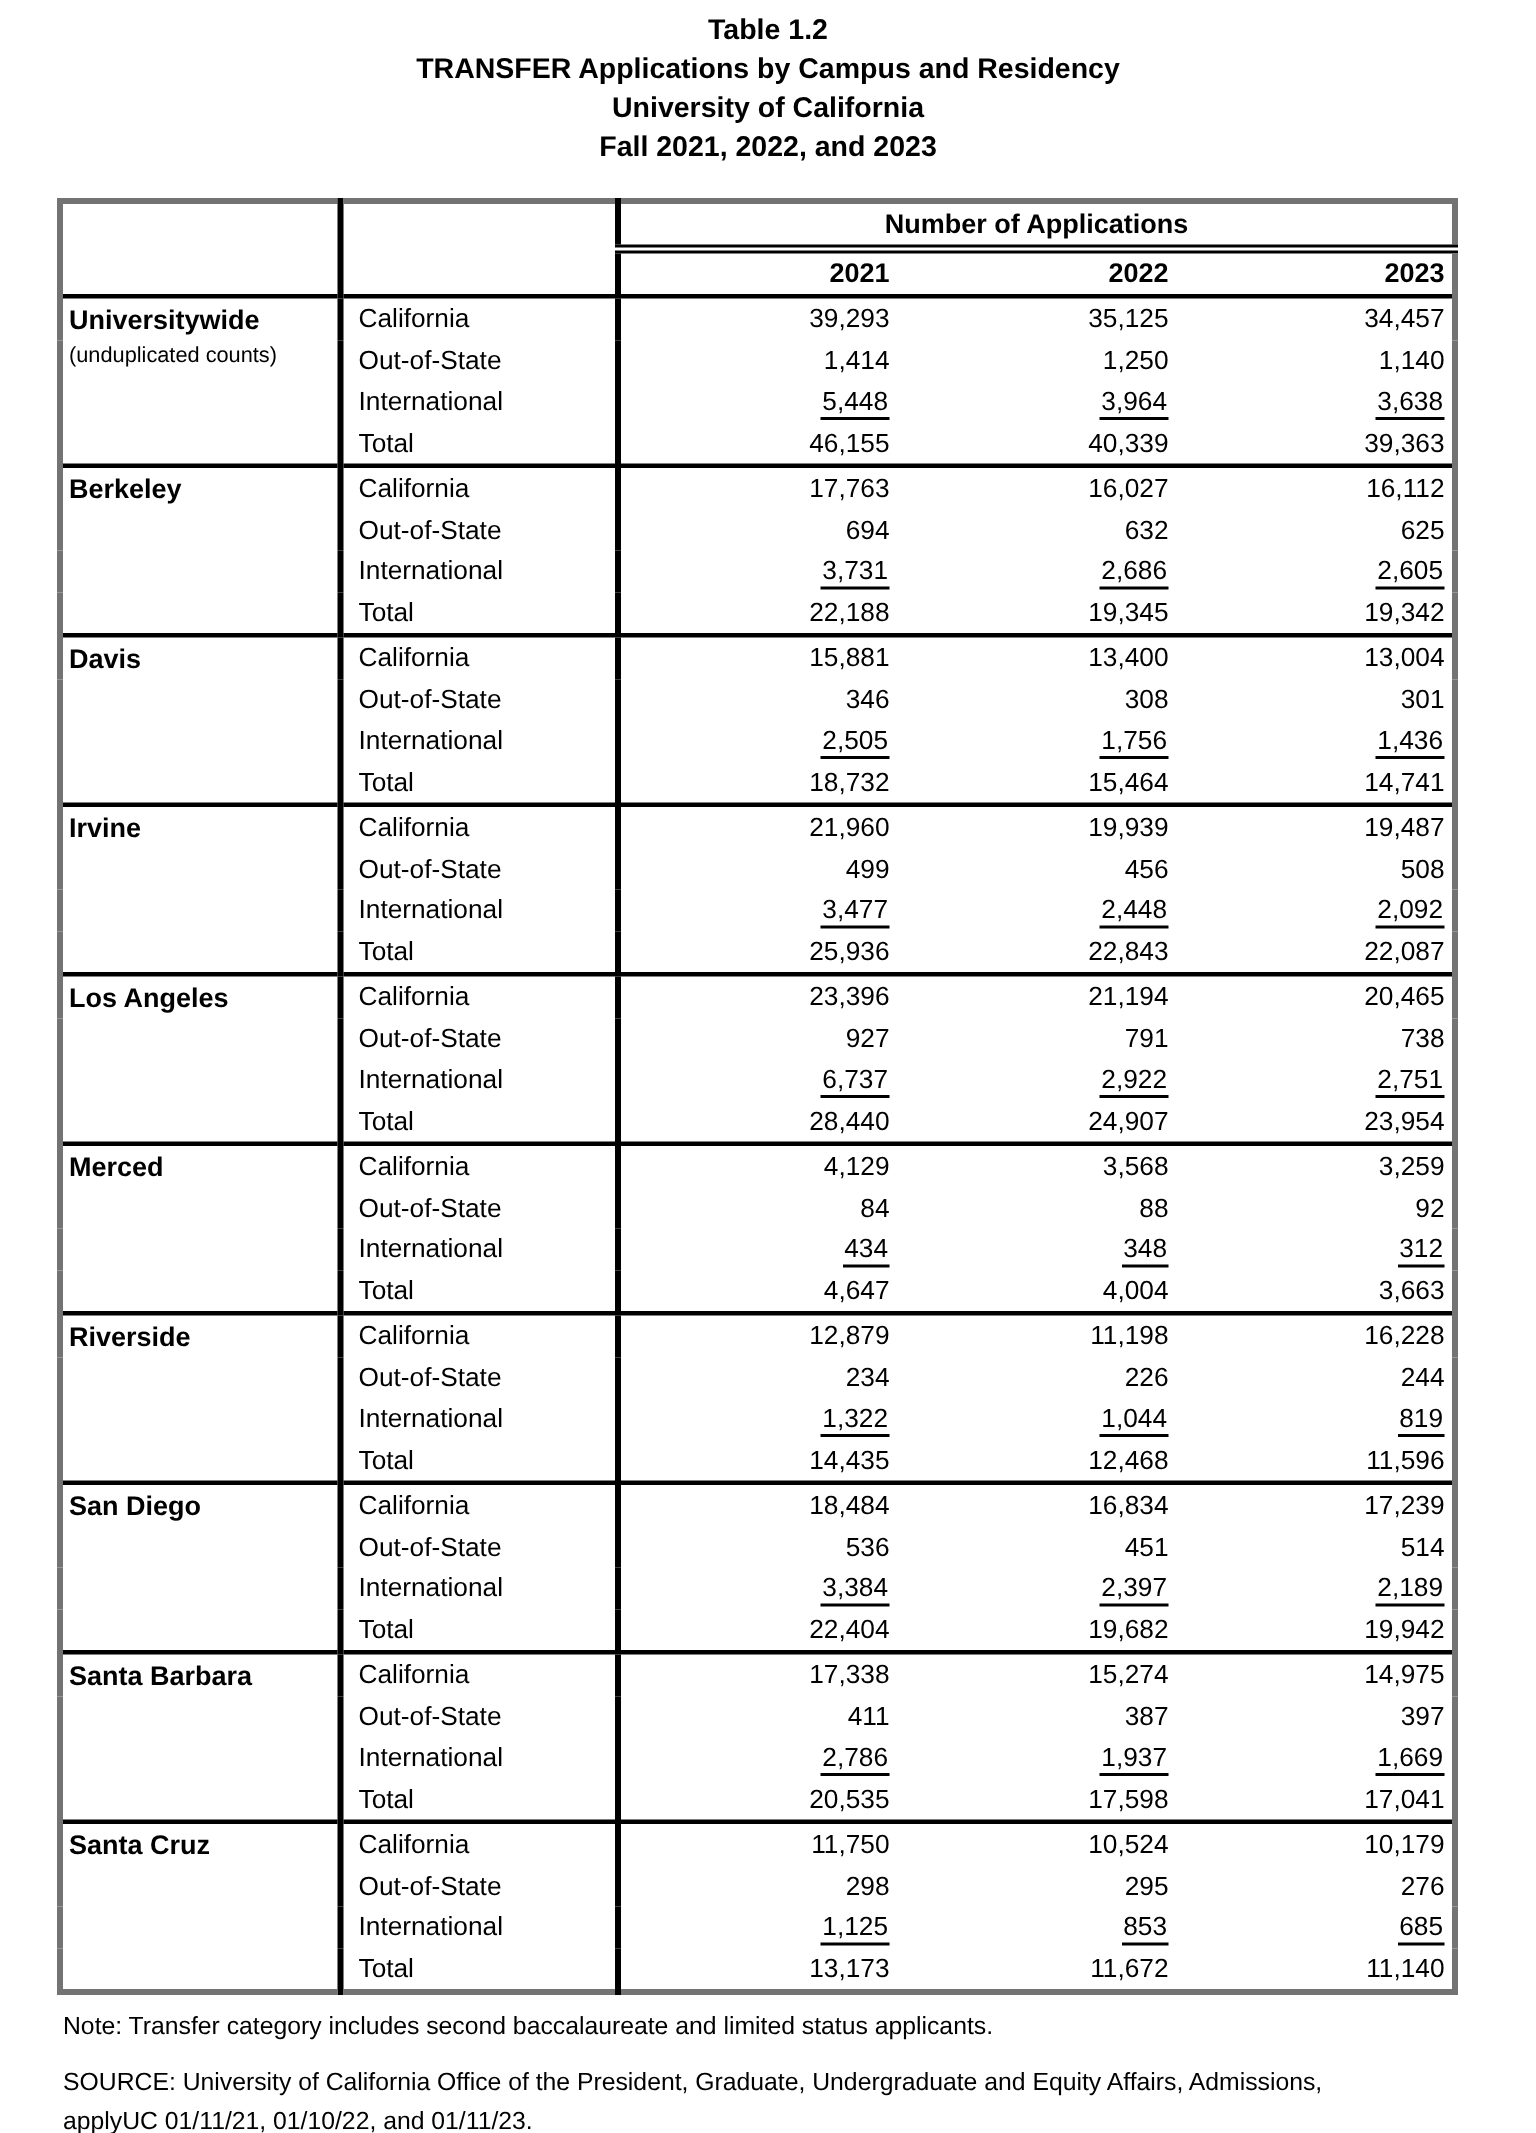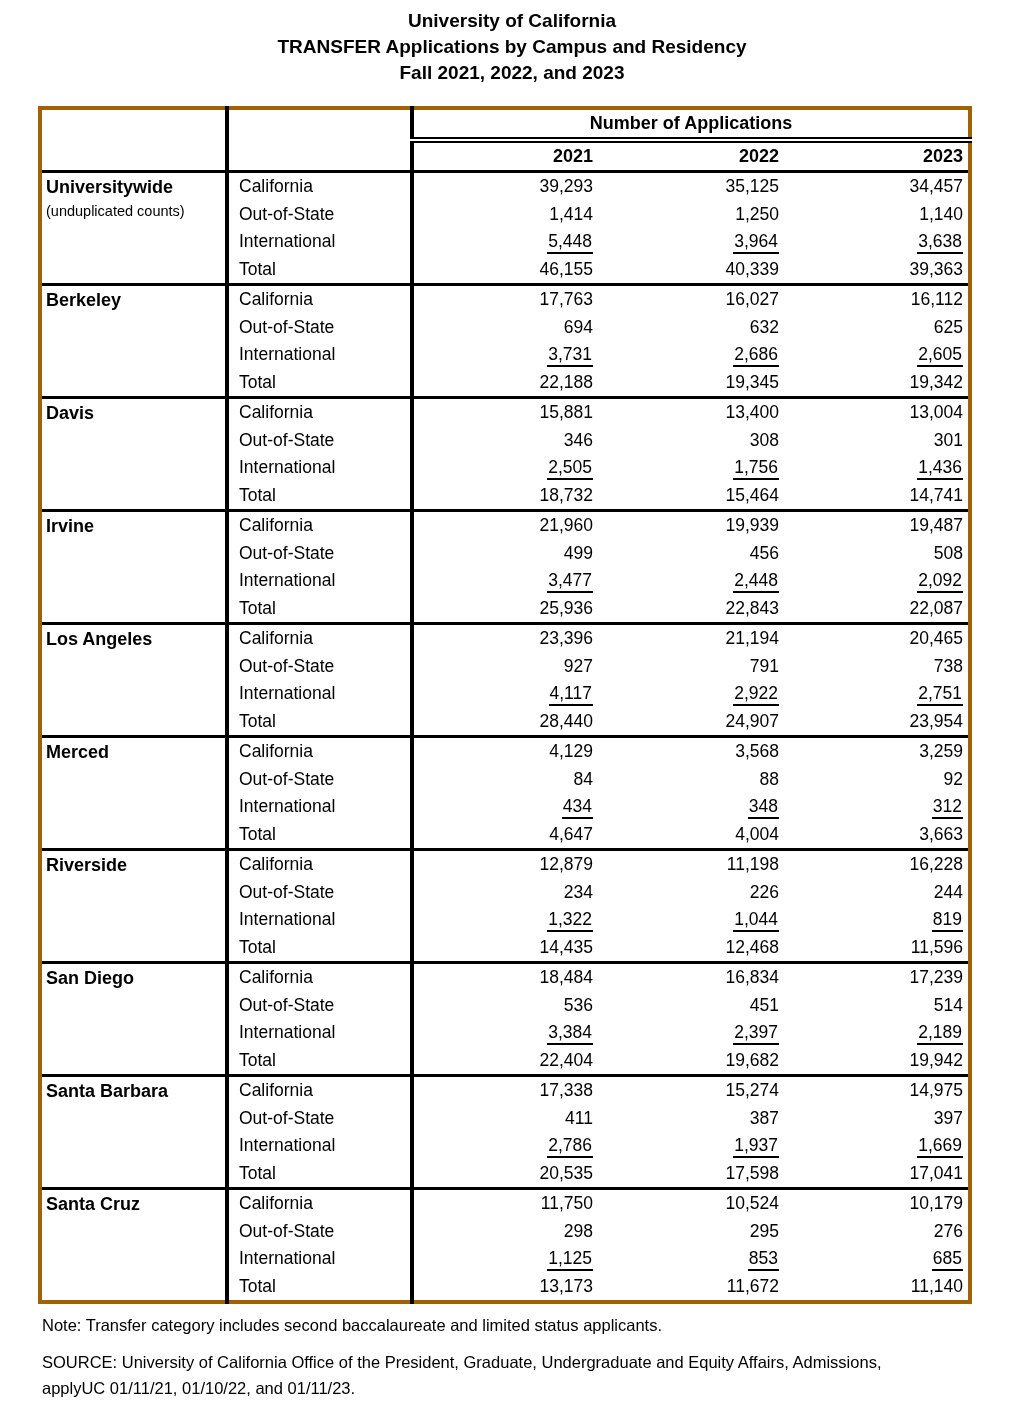--- a/index.html
+++ b/index.html
@@ -17,21 +17,21 @@
     font-size: 19px;
     line-height: 26px;
   }
 
   
   .table-wrap { margin: 20px 0 0 38px; }
   table.apps {
     border-collapse: collapse;
     table-layout: fixed;
     width: 930px;
-    border: 4px solid #a16207;
+    border: 4px solid #737373;
     font-size: 17.5px;
     padding-left: 16px;
   }
   col.c-campus { width: 187px; }
   col.c-res    { width: 185px; }
   col.c-year   { width: 186px; }
 
   th, td { margin: 0; padding: 0; }
 
   
@@ -70,22 +70,23 @@
   tr.section-start td { border-top: 3px solid #000; }
 
   
   .note-line { margin: 12px 0 12px 42px; font-size: 16.5px; width: 940px; }
   .source-block { margin: 14px 0 0 42px; font-size: 16.5px; line-height: 26px; width: 940px; }
 </style>
 </head>
 <body>
 
 <div class="title-block">
+  <div>Table 1.2</div>
+  <div>TRANSFER Applications by Campus and Residency</div>
   <div>University of California</div>
-  <div>TRANSFER Applications by Campus and Residency</div>
   <div>Fall 2021, 2022, and 2023</div>
 </div>
 
 <div class="table-wrap">
   <table class="apps">
     <colgroup>
       <col class="c-campus">
         <col class="c-res">
         <col class="c-year">
         <col class="c-year">
@@ -223,21 +224,21 @@
           <td class="value-cell">20,465</td>
         </tr>
         <tr>
           <td class="residency-cell">Out-of-State</td>
           <td class="value-cell">927</td>
           <td class="value-cell">791</td>
           <td class="value-cell">738</td>
         </tr>
         <tr>
           <td class="residency-cell">International</td>
-          <td class="value-cell"><span class="underlined">4,117</span></td>
+          <td class="value-cell"><span class="underlined">6,737</span></td>
           <td class="value-cell"><span class="underlined">2,922</span></td>
           <td class="value-cell"><span class="underlined">2,751</span></td>
         </tr>
         <tr>
           <td class="residency-cell total">Total</td>
           <td class="value-cell total">28,440</td>
           <td class="value-cell total">24,907</td>
           <td class="value-cell total">23,954</td>
         </tr>
         <tr class="section-start">

